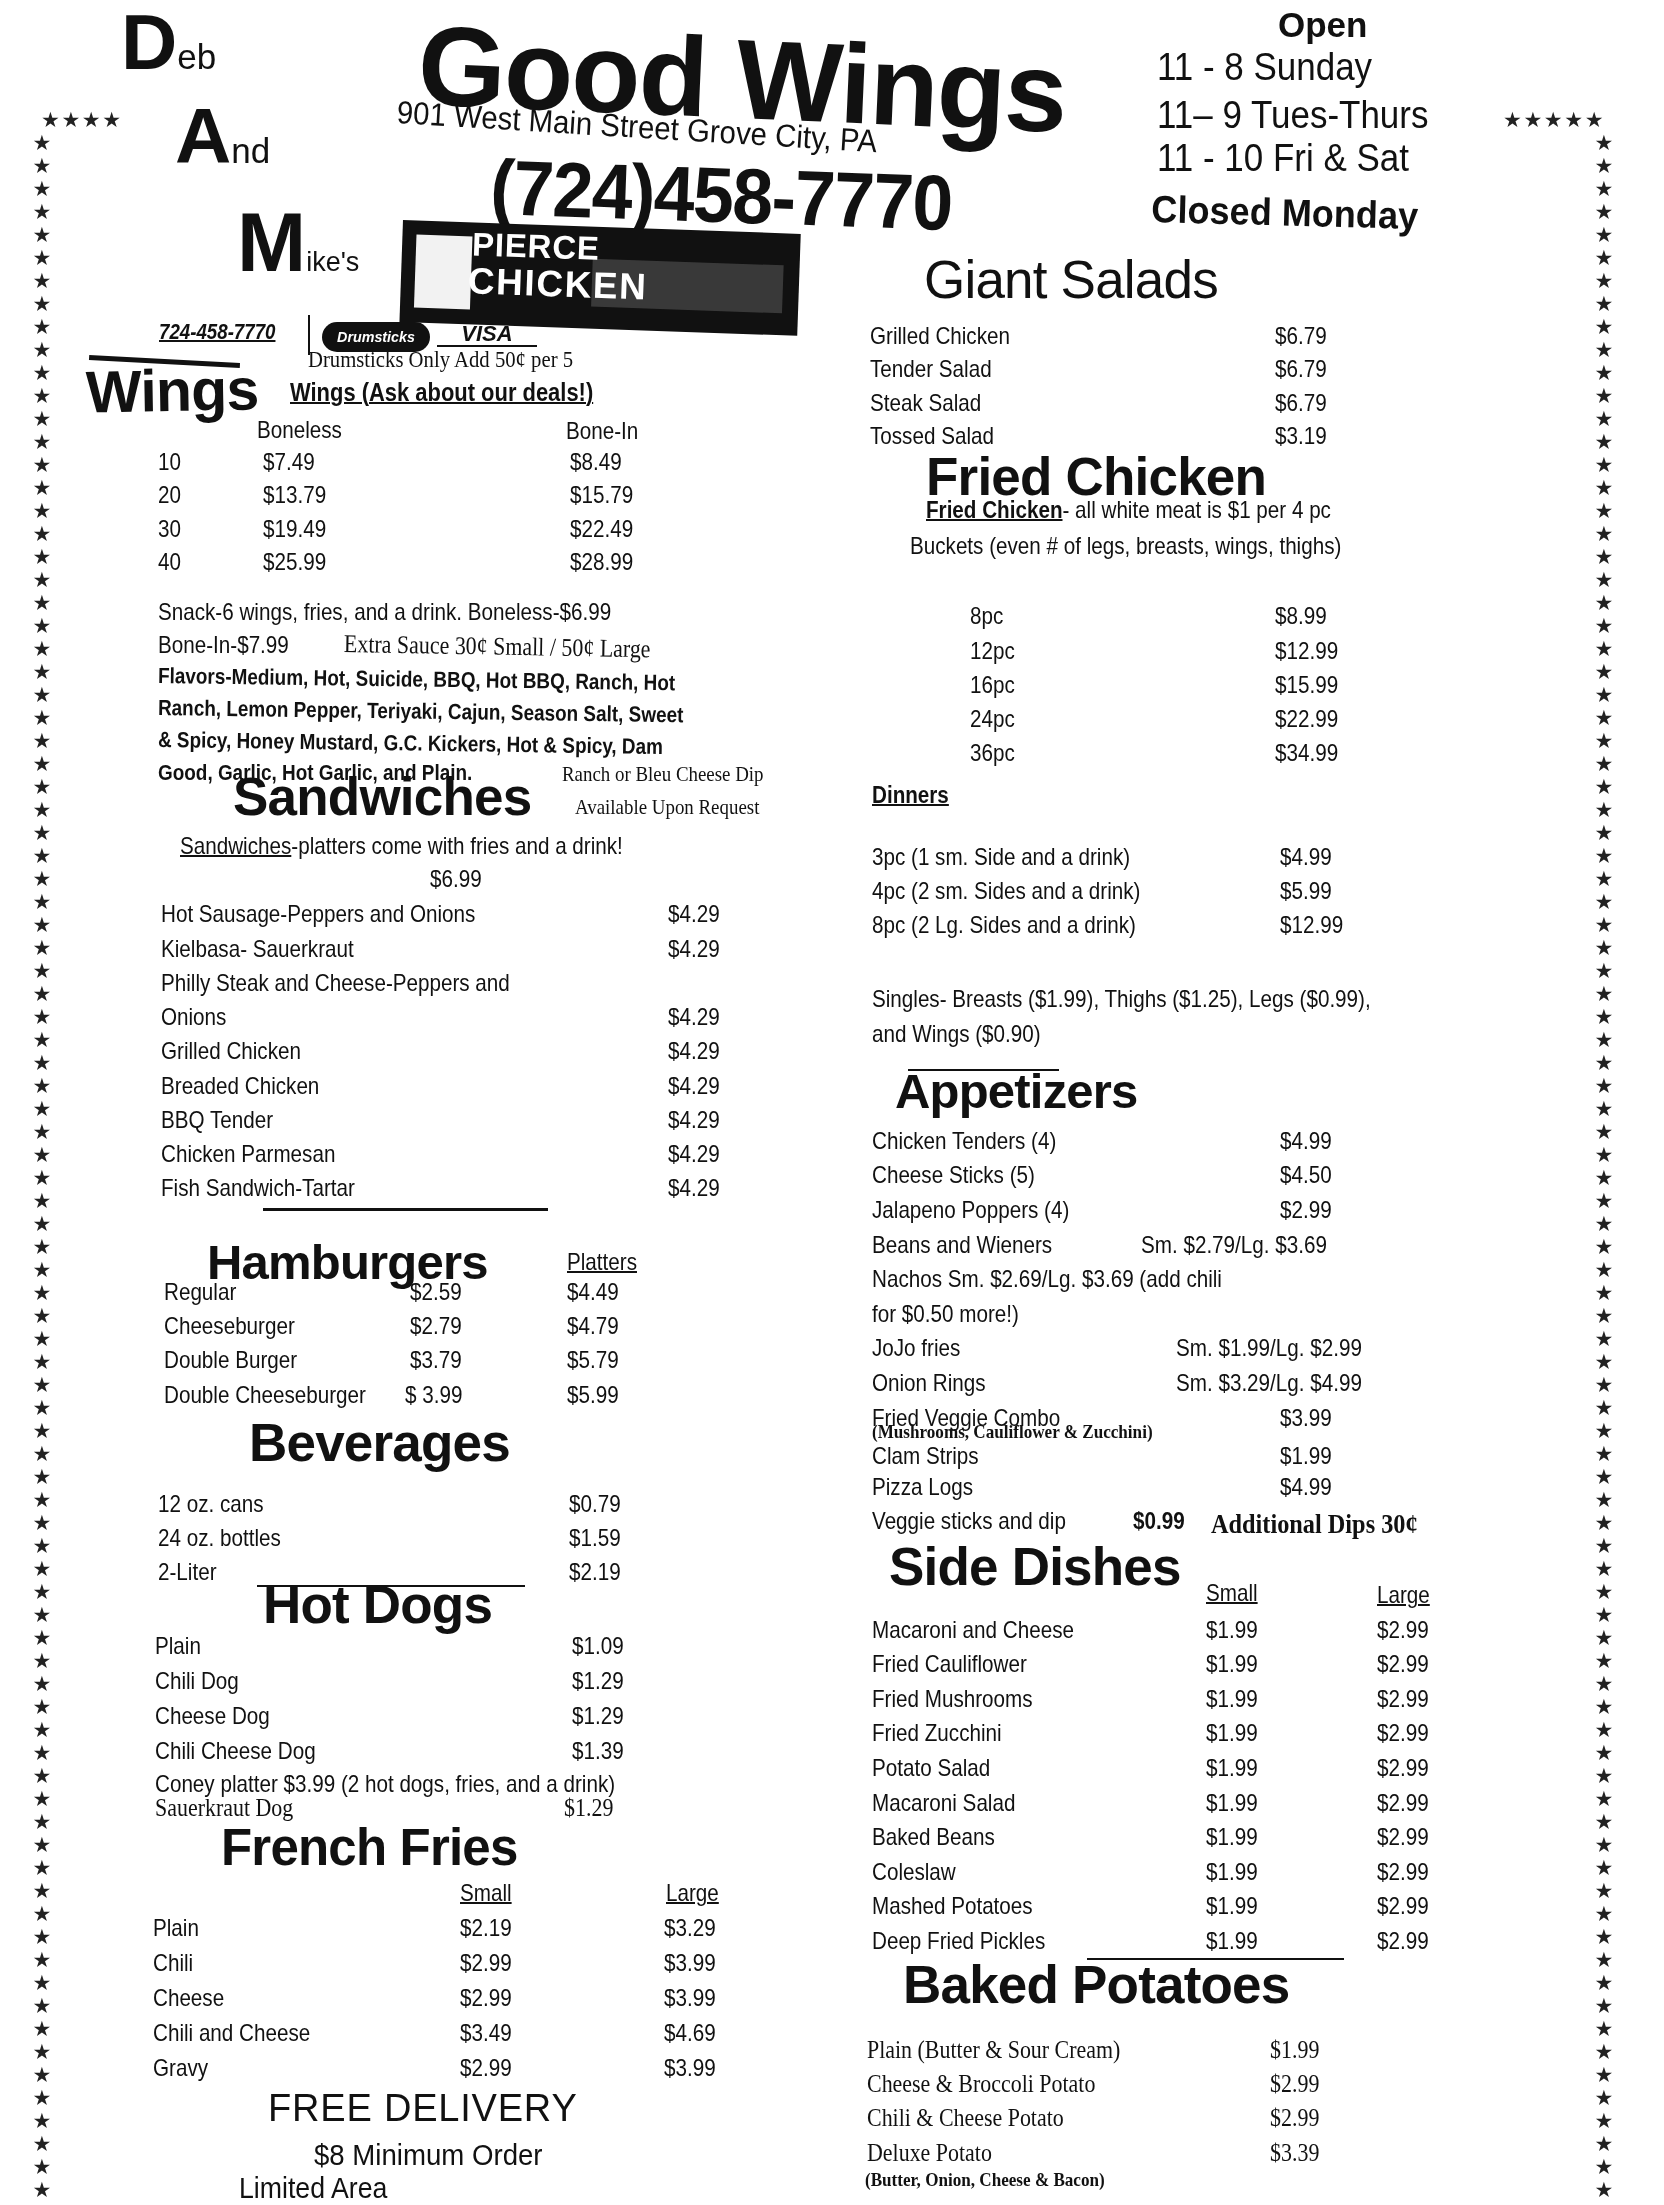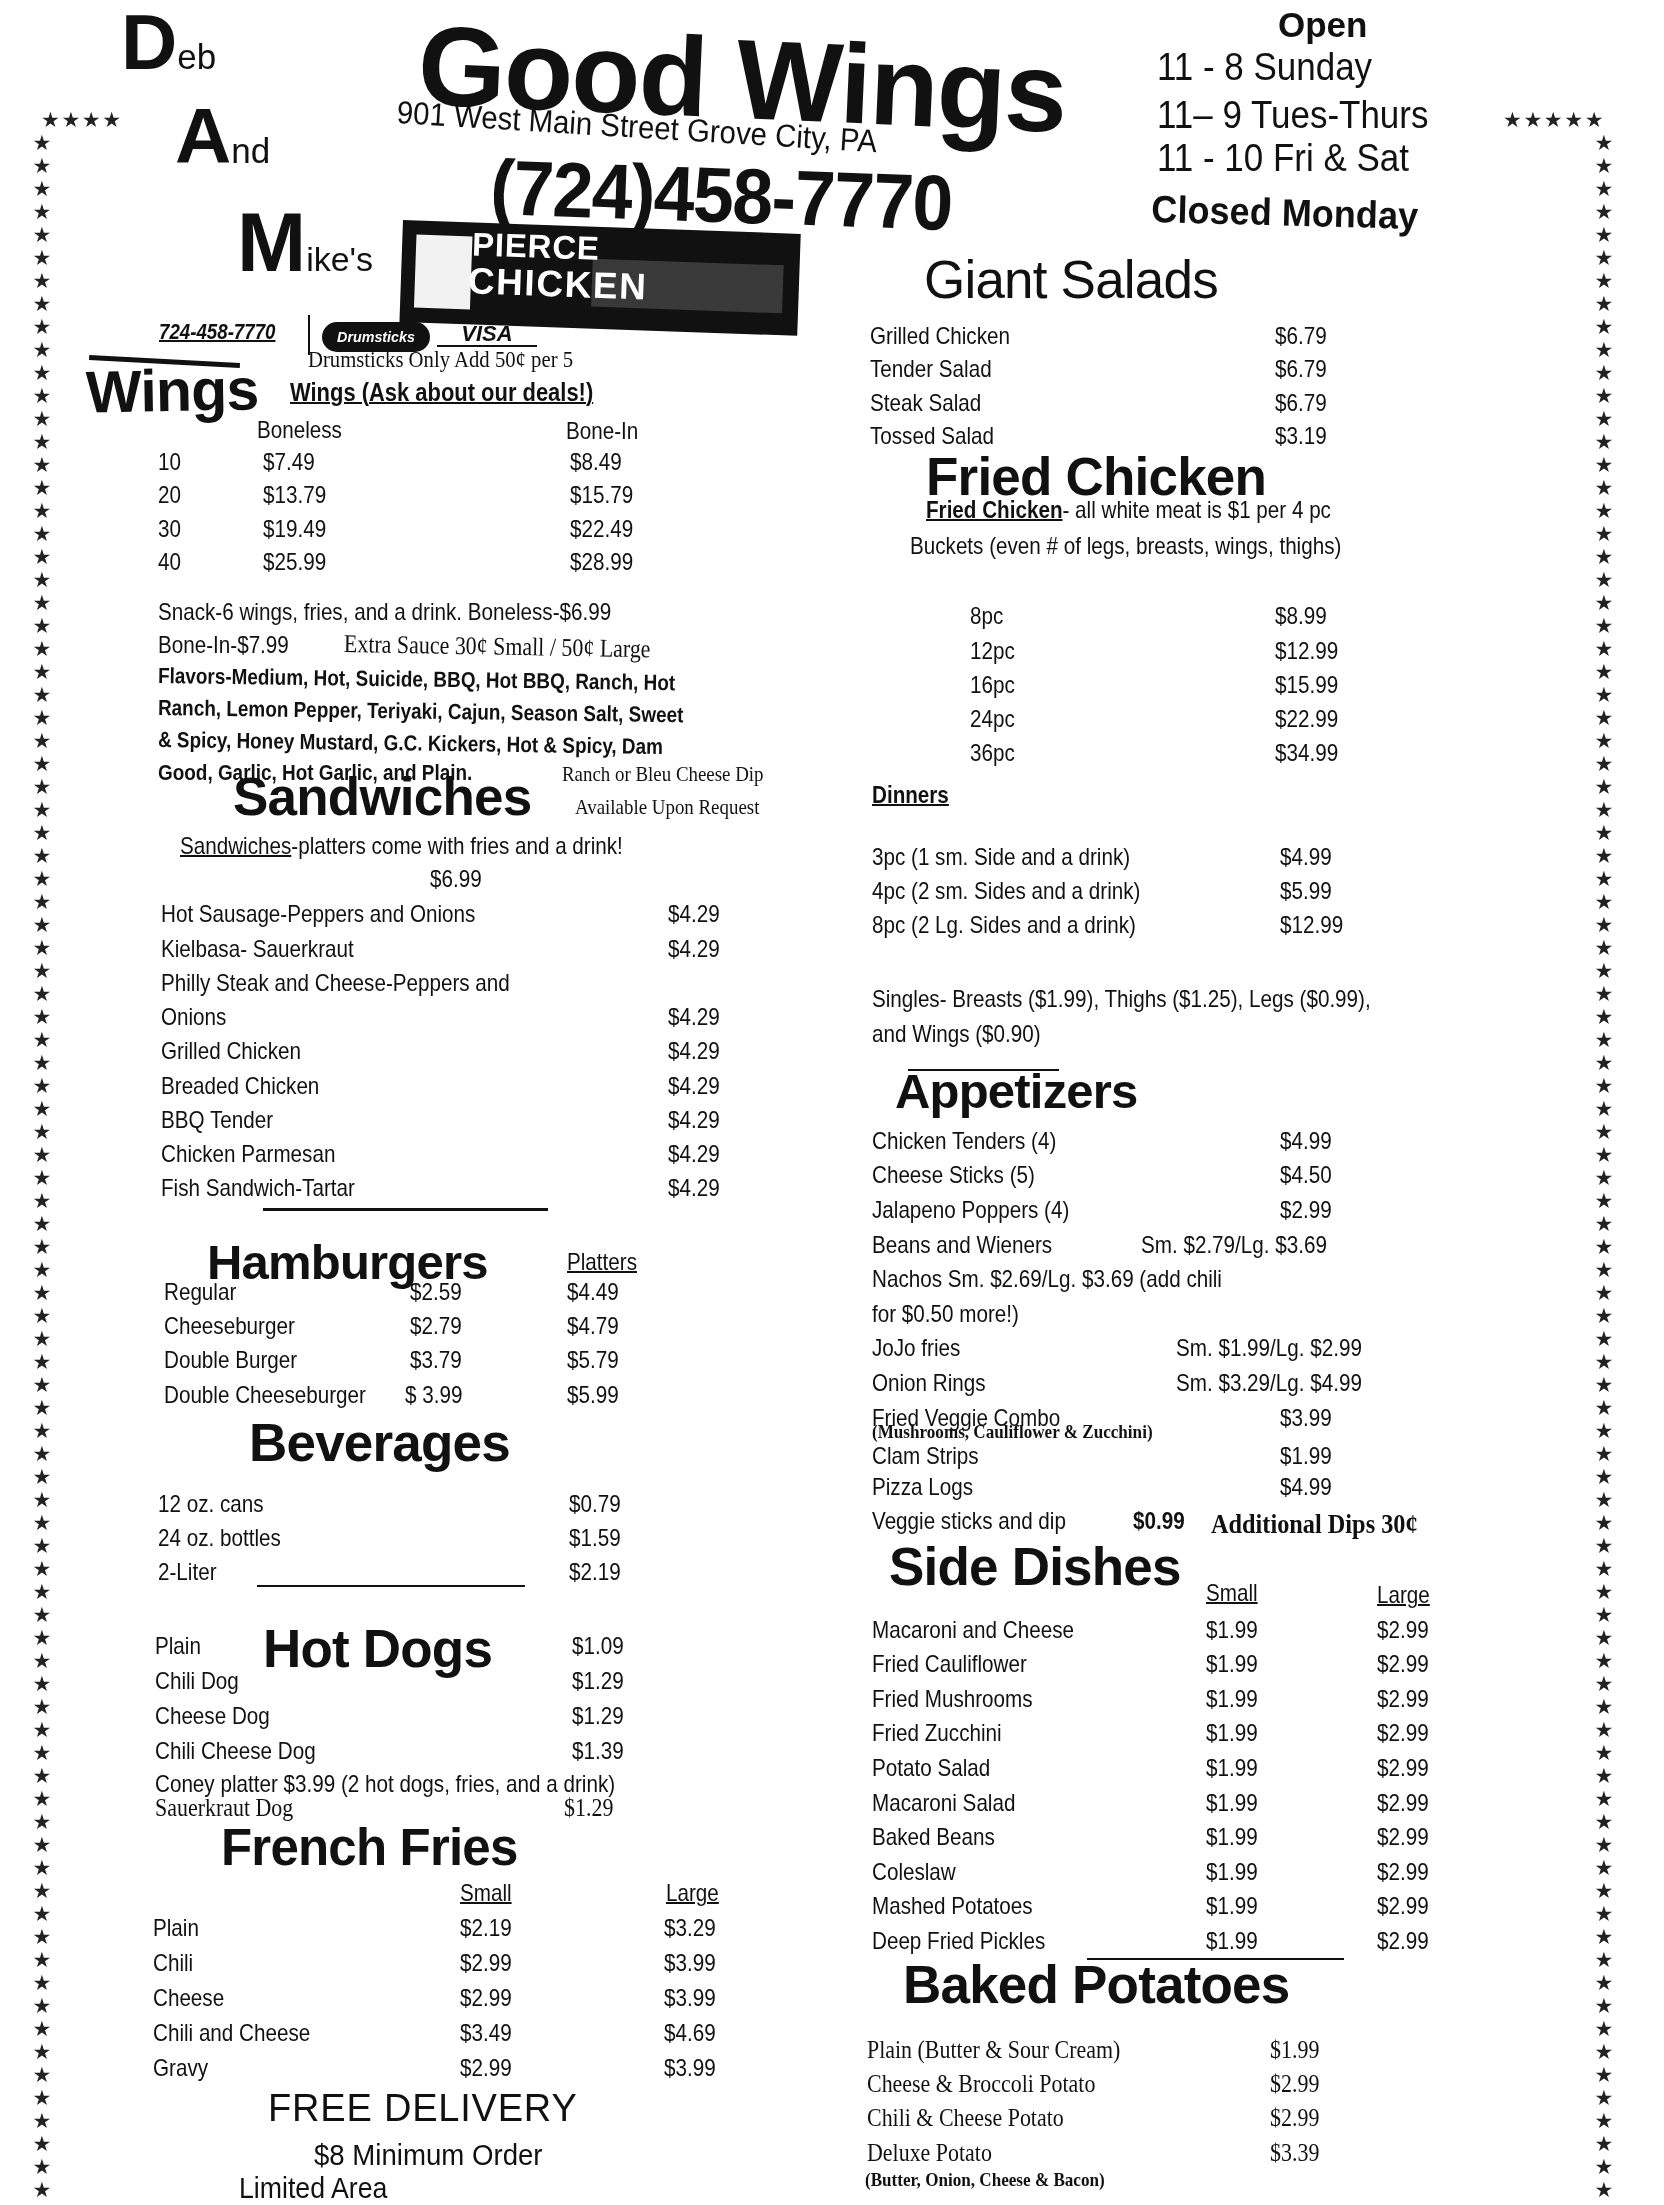--- a/index.html
+++ b/index.html
@@ -209,21 +209,21 @@
   </div>
 
 <div>
   <div class="abs" style="left:121px; top:3.2px;">
     <span class="hdr-big" style="font-size:78px; line-height:1;">D</span><span style="font-size:35px;">eb</span>
   </div>
   <div class="abs" style="left:175px; top:97px;">
     <span class="hdr-big" style="font-size:78px; line-height:1;">A</span><span style="font-size:35px;">nd</span>
   </div>
   <div class="abs" style="left:237px; top:201px;">
-    <span class="hdr-big" style="font-size:83px; line-height:1;">M</span><span style="font-size:34px;">ike's</span>
+    <span class="hdr-big" style="font-size:83px; line-height:1;">M</span><span style="font-size:27px;">ike's</span>
   </div>
 
   <div class="abs hdr-big" style="left:421px; top:0px; font-size:113px; letter-spacing:-1.6px; transform:rotate(2.5deg); transform-origin:left top; white-space:nowrap;">Good Wings</div>
   <div class="abs" style="left:398px; top:94px; font-size:32px; white-space:nowrap; transform:rotate(3.5deg) scaleX(0.92); transform-origin:left top;">901 West Main Street Grove City, PA</div>
   <div class="abs" style="left:492px; top:142px; font-size:78px; font-weight:700; white-space:nowrap; transform:rotate(2deg) scaleX(0.94); transform-origin:left top; letter-spacing:-1.6px;">(724)458-7770</div>
 
   <div class="abs" style="left:1157px; top:0px; width:335px;">
     <div style="position:absolute; left:121px; top:4.8px; font-size:35px; font-weight:900;">Open</div>
     <div style="position:absolute; left:0; top:46px; font-size:38px; white-space:nowrap; transform:scaleX(0.92); transform-origin:left top;">11 - 8 Sunday</div>
     <div style="position:absolute; left:0; top:94px; font-size:38px; white-space:nowrap; transform:scaleX(0.92); transform-origin:left top;">11– 9 Tues-Thurs</div>
@@ -375,21 +375,21 @@
       </div>
       <div class="row" style="top: 1558px; left: 0px;">
         <span style="left: 158px;">2-Liter</span>
         <span style="left: 569px;">$2.19</span>
       </div>
     </div>
 </div>
 
 <div>
   <div class="rule" style="left:257px; top:1585px; width:268px; height:2.4px;"></div>
-  <div class="sec-title" style="left:263px; top:1574px; font-size:53px; font-weight:900;margin-top:44px;">Hot Dogs</div>
+  <div class="sec-title" style="left:263px; top:1574px; font-size:53px; font-weight:900;">Hot Dogs</div>
   <div id="hotdogRows">
       <div class="row" style="top: 1632px; left: 0px;">
         <span style="left: 155px;">Plain</span>
         <span style="left: 572px;">$1.09</span>
       </div>
       <div class="row" style="top: 1667px; left: 0px;">
         <span style="left: 155px;">Chili Dog</span>
         <span style="left: 572px;">$1.29</span>
       </div>
       <div class="row" style="top: 1702px; left: 0px;">

